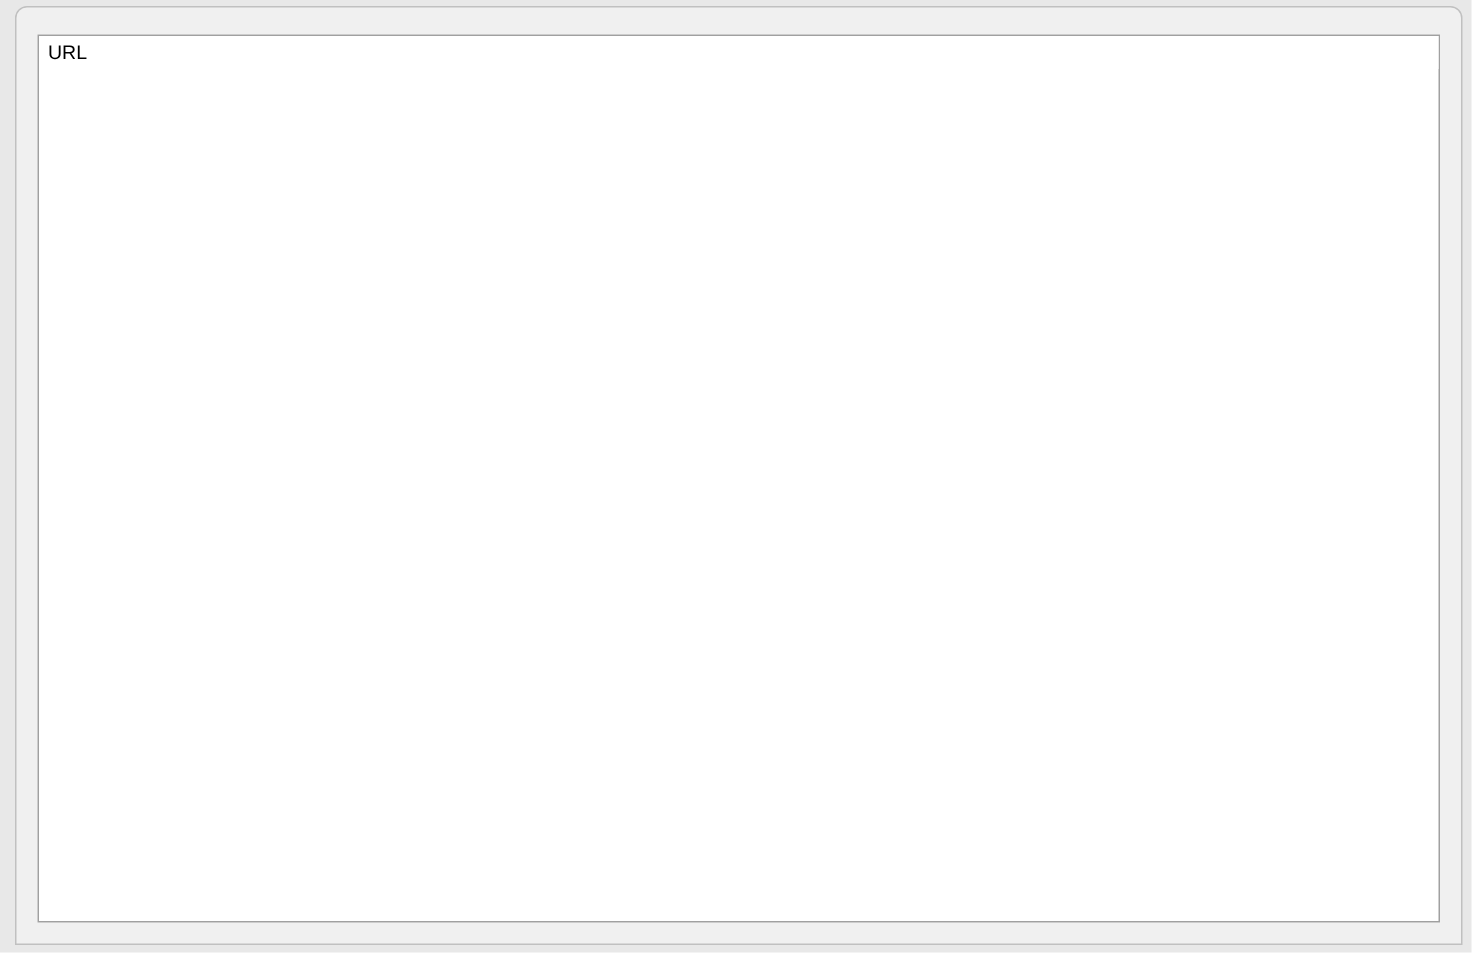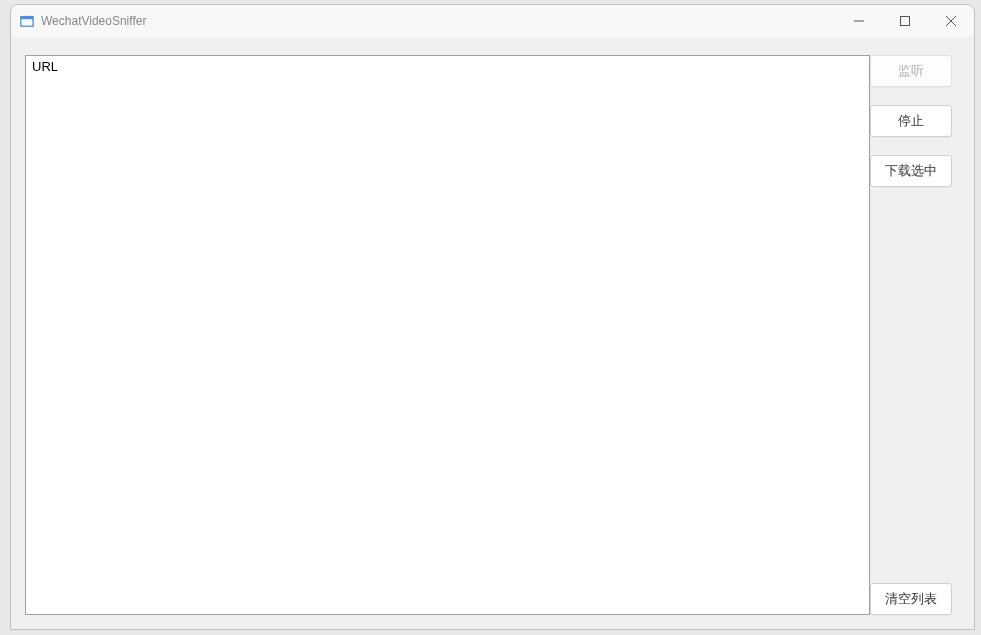--- a/index.html
+++ b/index.html
@@ -130,55 +130,21 @@
     
     .spacer {
       flex: 1;
     }
   </style>
 </head>
 <body>
 
 <div class="window">
 
-  <div class="titlebar">
-    <span class="titlebar-icon">
-      <svg viewBox="0 0 16 16">
-        <rect x="1" y="3" width="14" height="11" fill="none" stroke="#4a90e2" stroke-width="1.5"></rect>
-        <rect x="1" y="3" width="14" height="3" fill="#4a90e2"></rect>
-      </svg>
-    </span>
-    <span class="titlebar-title">WechatVideoSniffer</span>
-    <div class="titlebar-controls">
-      <div class="titlebar-btn">
-        <svg width="10" height="10" viewBox="0 0 10 10">
-            <line x1="0" y1="5" x2="10" y2="5" stroke="currentColor" stroke-width="1"></line>
-          </svg>
-      </div>
-      <div class="titlebar-btn">
-        <svg width="10" height="10" viewBox="0 0 10 10">
-            <rect x="0.5" y="0.5" width="9" height="9" fill="none" stroke="currentColor" stroke-width="1"></rect>
-          </svg>
-      </div>
-      <div class="titlebar-btn close">
-        <svg width="10" height="10" viewBox="0 0 10 10">
-            <line x1="0" y1="0" x2="10" y2="10" stroke="currentColor" stroke-width="1"></line>
-            <line x1="10" y1="0" x2="0" y2="10" stroke="currentColor" stroke-width="1"></line>
-          </svg>
-      </div>
-    </div>
-  </div>
 
   <div class="content">
     <div class="list-area">
       <div class="list-header">URL</div>
     </div>
 
-    <div class="sidebar">
-      <button class="action-btn disabled">监听</button>
-      <button class="action-btn">停止</button>
-      <button class="action-btn">下载选中</button>
-      <div class="spacer"></div>
-      <button class="action-btn">清空列表</button>
-    </div>
   </div>
 
 </div>
 
 </body></html>

